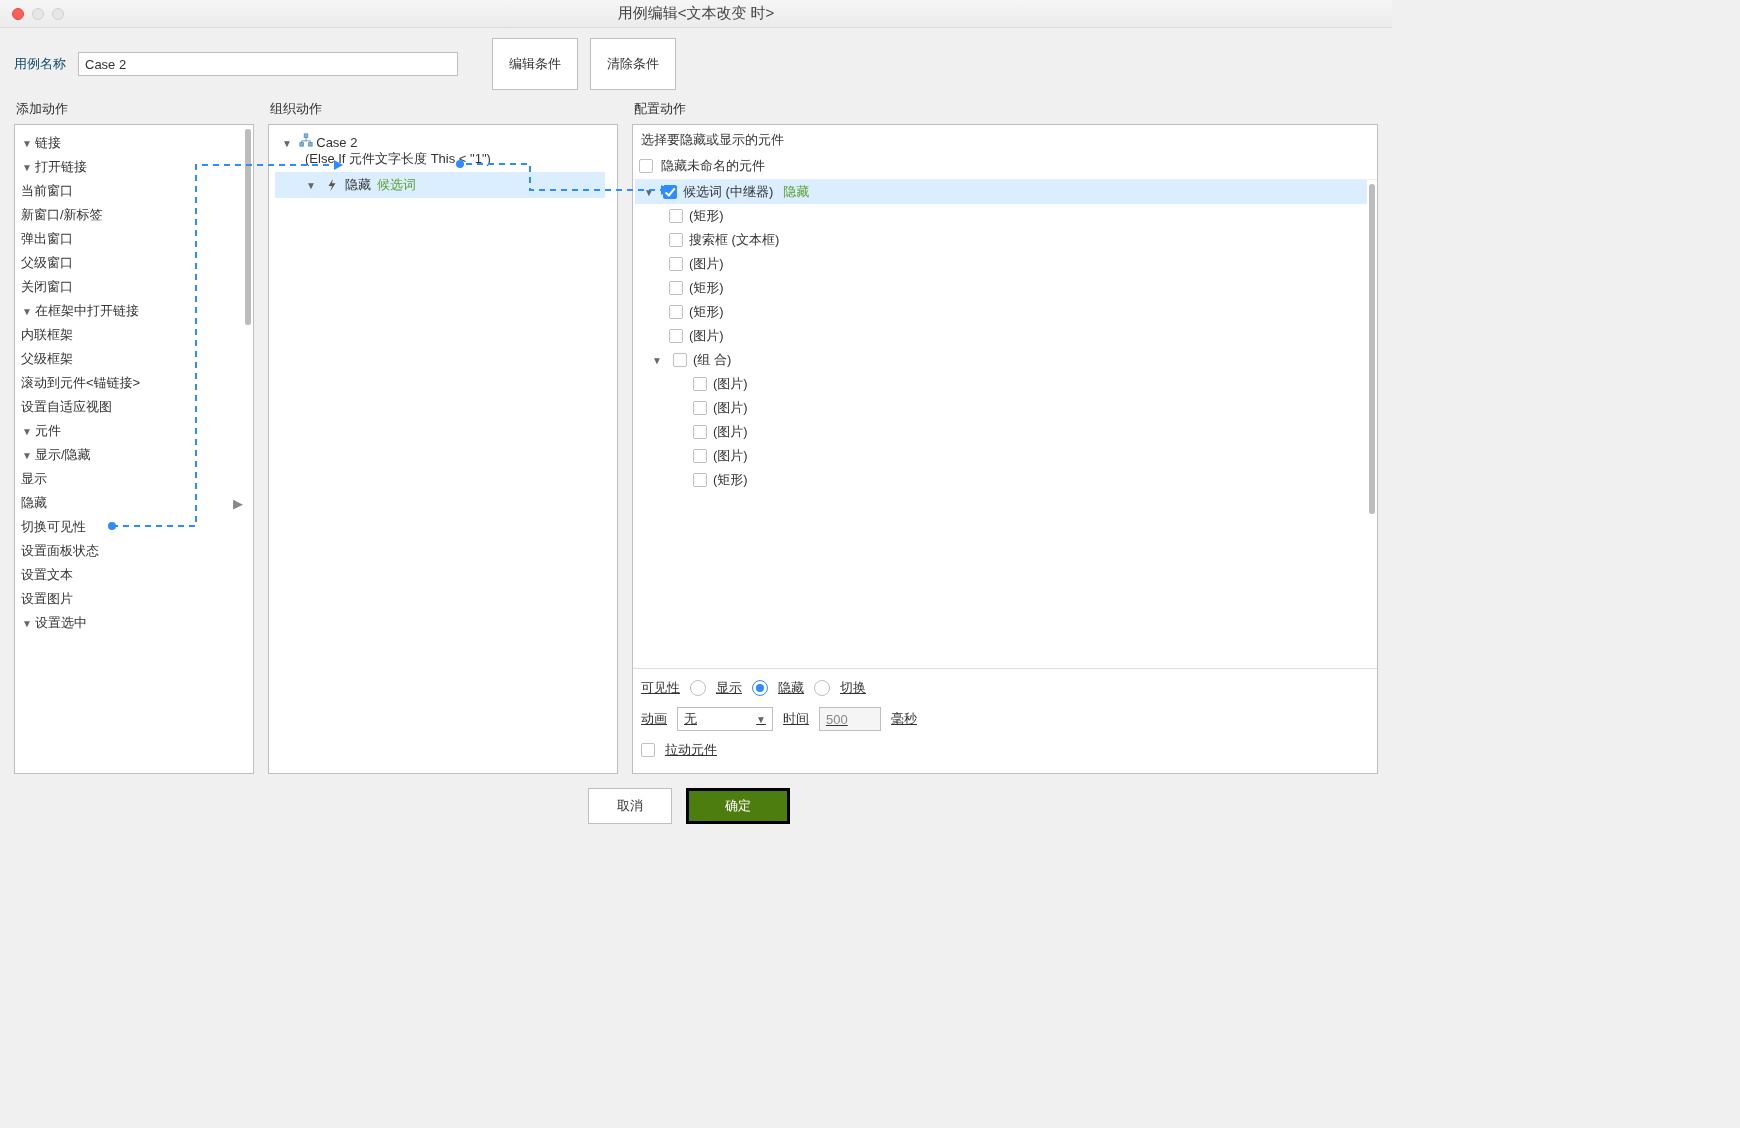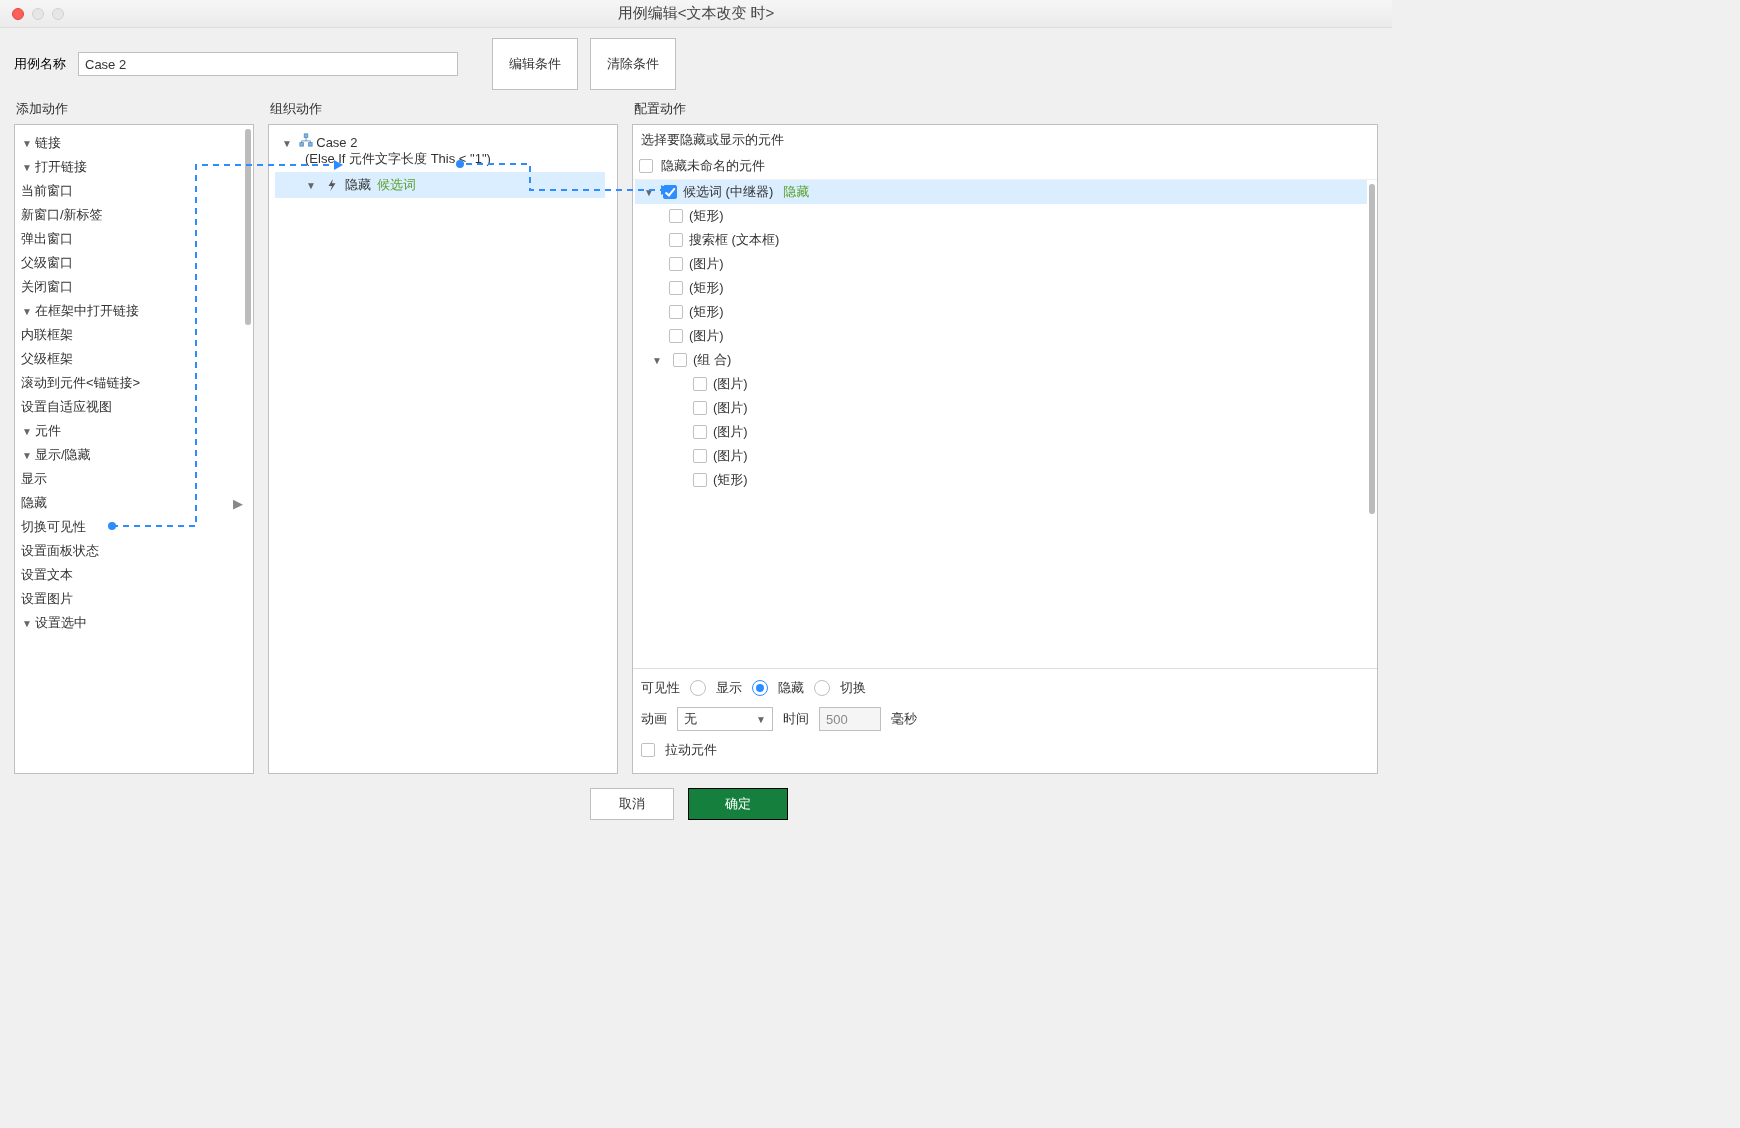--- a/index.html
+++ b/index.html
@@ -6,24 +6,24 @@
     body { background: #f0f0f0; height: 903px; width: 1392px; overflow: hidden; }
 
     .titlebar { height: 28px; display: flex; align-items: center; position: relative; background: linear-gradient(#f6f6f6, #ebebeb); border-bottom: 1px solid #dcdcdc; }
     .traffic { display: flex; gap: 8px; position: absolute; left: 12px; }
     .traffic span { width: 12px; height: 12px; border-radius: 50%; display: inline-block; }
     .tclose { background: #ff5f57; border: 1px solid #e1483f; }
     .tmin, .tmax { background: #e6e6e6; border: 1px solid #d1d1d1; }
     .titletxt { margin: 0 auto; font-size: 15px; color: #444; }
 
     .row-top { display: flex; align-items: center; gap: 12px; padding: 10px 14px 6px 14px; }
-    .lbl { color: #000000; }
+    .lbl { color: #0c4a6e; }
     .case-input { flex: 0 0 380px; height: 24px; border: 1px solid #bfbfbf; background: #fff; padding: 0 6px; font-size: 13px; }
     .btn { background: #fff; border: 1px solid #bfbfbf; padding: 16px 16px; font-size: 13px; cursor: pointer; }
-    .btn-primary { background: #15803d; border: 1px solid #000000; color: #fff; padding: 6px 36px; }
+    .btn-primary { background: #4d7c0f; border: 3px solid #000000; color: #fff; padding: 6px 36px; }
 
     .sections { display: flex; gap: 14px; padding: 0 14px; height: 678px; }
     .sec { display: flex; flex-direction: column; width: 240px; }
     .sec.mid { width: 350px; }
     .sec.right { flex: 1; }
     .sec-title { font-size: 13px; color: #333; padding: 4px 0 6px 2px; }
     .pane { flex: 1; background: #fff; border: 1px solid #bfbfbf; position: relative; overflow: hidden; }
     .pane-inner { position: absolute; inset: 0 10px 0 0; overflow: auto; padding: 6px 2px 6px 6px; }
     .scroll-track { position: absolute; right: 2px; top: 4px; width: 6px; background: #e8e8e8; border-radius: 3px; }
     .scroll-thumb { position: absolute; right: 2px; top: 4px; width: 6px; background: #bcbcbc; border-radius: 3px; }
@@ -50,21 +50,21 @@
 
     .wlist { padding: 0 0 0 2px; }
     .wrow { display: flex; align-items: center; gap: 6px; padding: 3px 4px 3px 8px; }
     .wrow.sel { background: #dbeeff; }
     .wrow .disc { width: 12px; }
     .wrow.i2 { padding-left: 34px; }
     .wrow.i3 { padding-left: 58px; }
     .wrow label { cursor: default; }
     .status-hide { color: #5aa02c; margin-left: 4px; }
 
-    .config { border-top: 1px solid #ddd; padding: 10px 8px 4px 8px; }
+    .config { border-top: 1px solid #ddd; padding: 10px 8px 4px 8px; text-decoration: underline; }
     .config-row { display: flex; align-items: center; gap: 10px; margin-bottom: 10px; }
     .radio { appearance: none; width: 16px; height: 16px; border: 1px solid #bfbfbf; border-radius: 50%; position: relative; background: #fff; }
     .radio.checked { border-color: #2d8cff; }
     .radio.checked::after { content: ""; position: absolute; left: 3px; top: 3px; width: 8px; height: 8px; border-radius: 50%; background: #2d8cff; }
     .sel-box { display: inline-flex; align-items: center; width: 96px; height: 24px; border: 1px solid #bfbfbf; background: #fff; padding: 0 6px; justify-content: space-between; }
     .num-input { width: 62px; height: 24px; border: 1px solid #bfbfbf; background: #f5f5f5; color: #888; padding: 0 6px; }
 
     .footer { display: flex; justify-content: center; gap: 14px; padding: 14px 14px 0 0; }
 
     .chevr { display:inline-block; width:8px; text-align:center; color:#888; }

